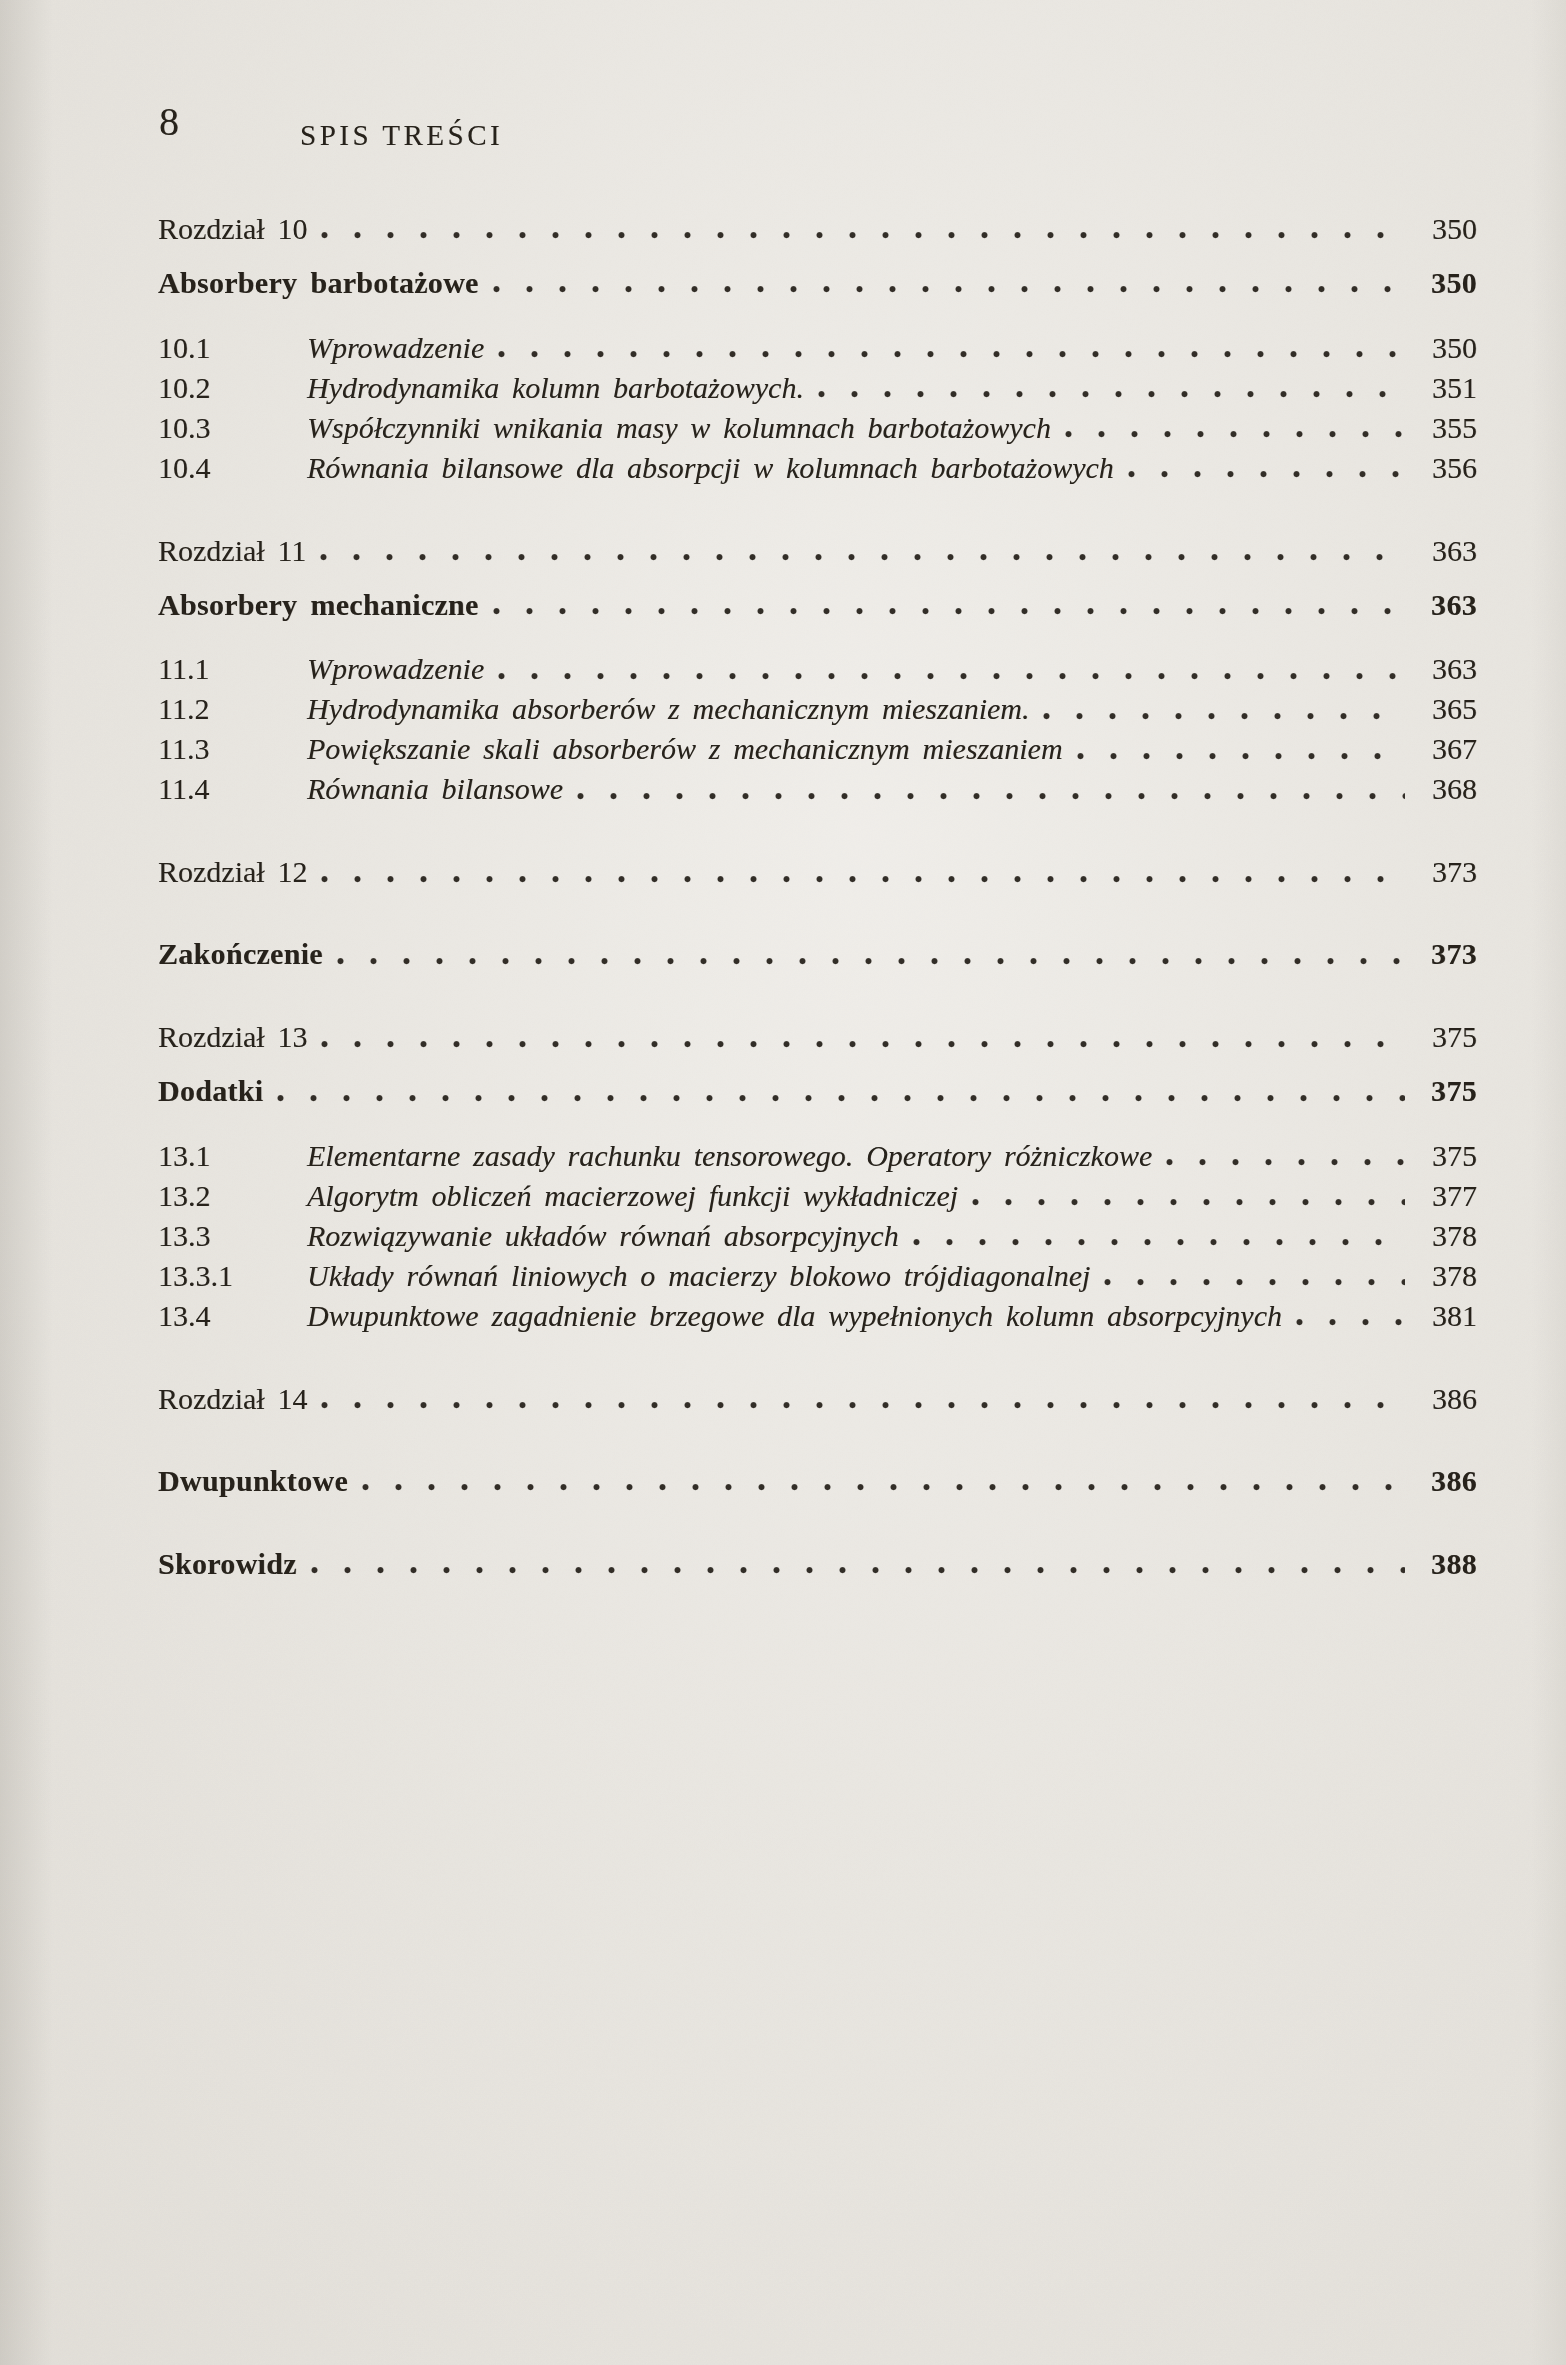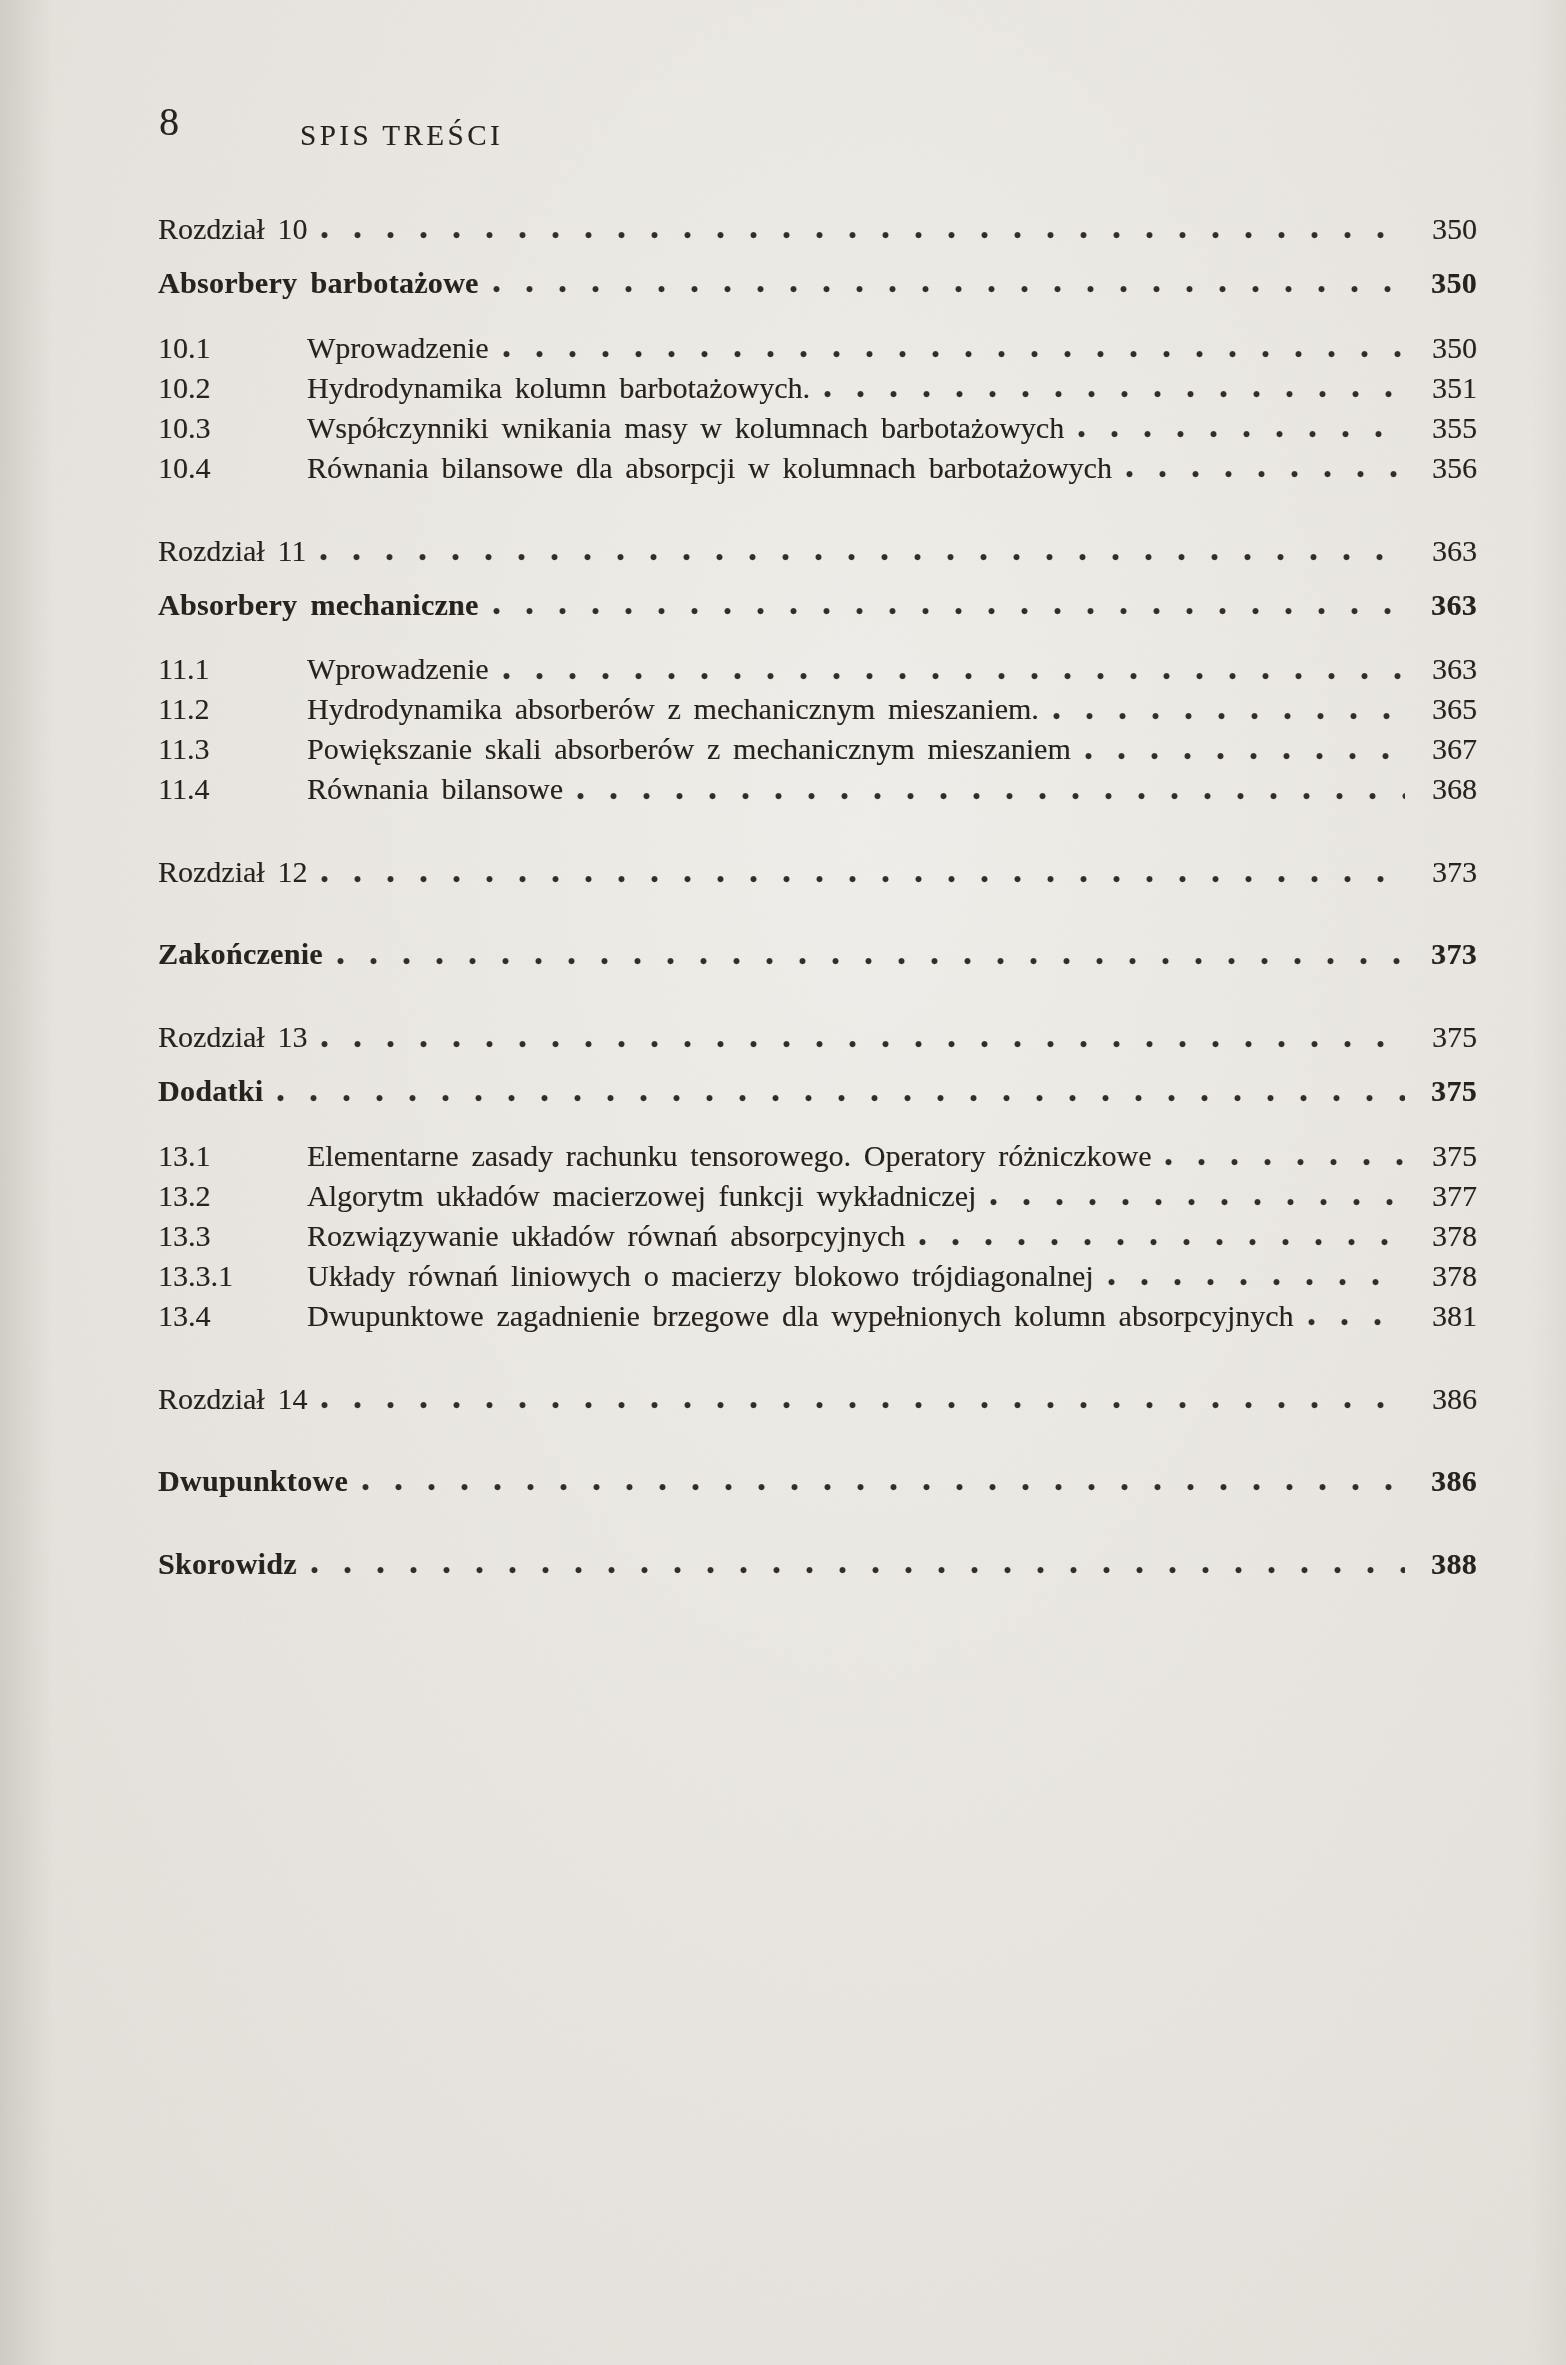--- a/index.html
+++ b/index.html
@@ -33,21 +33,21 @@
   main.toc {
     position: absolute; left: 158px; top: 209px; width: 1319px;
     filter: blur(0.3px) contrast(1.04);
   }
   .row {
     display: flex; align-items: baseline; white-space: nowrap;
     font-size: 30px; line-height: 40px; word-spacing: 5.3px;
     text-shadow: 0.4px 0.4px 0 rgba(40,34,26,0.30);
   }
   .num   { flex: 0 0 149px; }
-  .title { flex: 0 1 auto; min-width: 0; }
+  .title { flex: 0 1 auto; min-width: 0; font-style: italic; }
   .label { flex: 0 1 auto; }
   .pg    { flex: 0 0 auto; min-width: 47px; text-align: right; }
   .leader {
     flex: 1 1 8.8px; min-width: 0; align-self: stretch;
     margin: 0 24.6px 0 14px;
     background-image: radial-gradient(circle at 3.5px 4px, rgba(38,33,27,0.92) 2.4px, rgba(38,33,27,0) 3.5px);
     background-size: 33px 8.8px;
     background-repeat: repeat-x;
     background-position: left calc(100% - 8.8px);
   }
@@ -173,21 +173,21 @@
         <span class="pg">375</span>
       </div>
       <div class="row entry-row">
         <span class="num">13.1</span>
         <span class="title">Elementarne zasady rachunku tensorowego. Operatory różniczkowe</span>
         <span class="leader"></span>
         <span class="pg">375</span>
       </div>
       <div class="row entry-row">
         <span class="num">13.2</span>
-        <span class="title">Algorytm układów macierzowej funkcji wykładniczej</span>
+        <span class="title">Algorytm obliczeń macierzowej funkcji wykładniczej</span>
         <span class="leader"></span>
         <span class="pg">377</span>
       </div>
       <div class="row entry-row">
         <span class="num">13.3</span>
         <span class="title">Rozwiązywanie układów równań absorpcyjnych</span>
         <span class="leader"></span>
         <span class="pg">378</span>
       </div>
       <div class="row entry-row">

